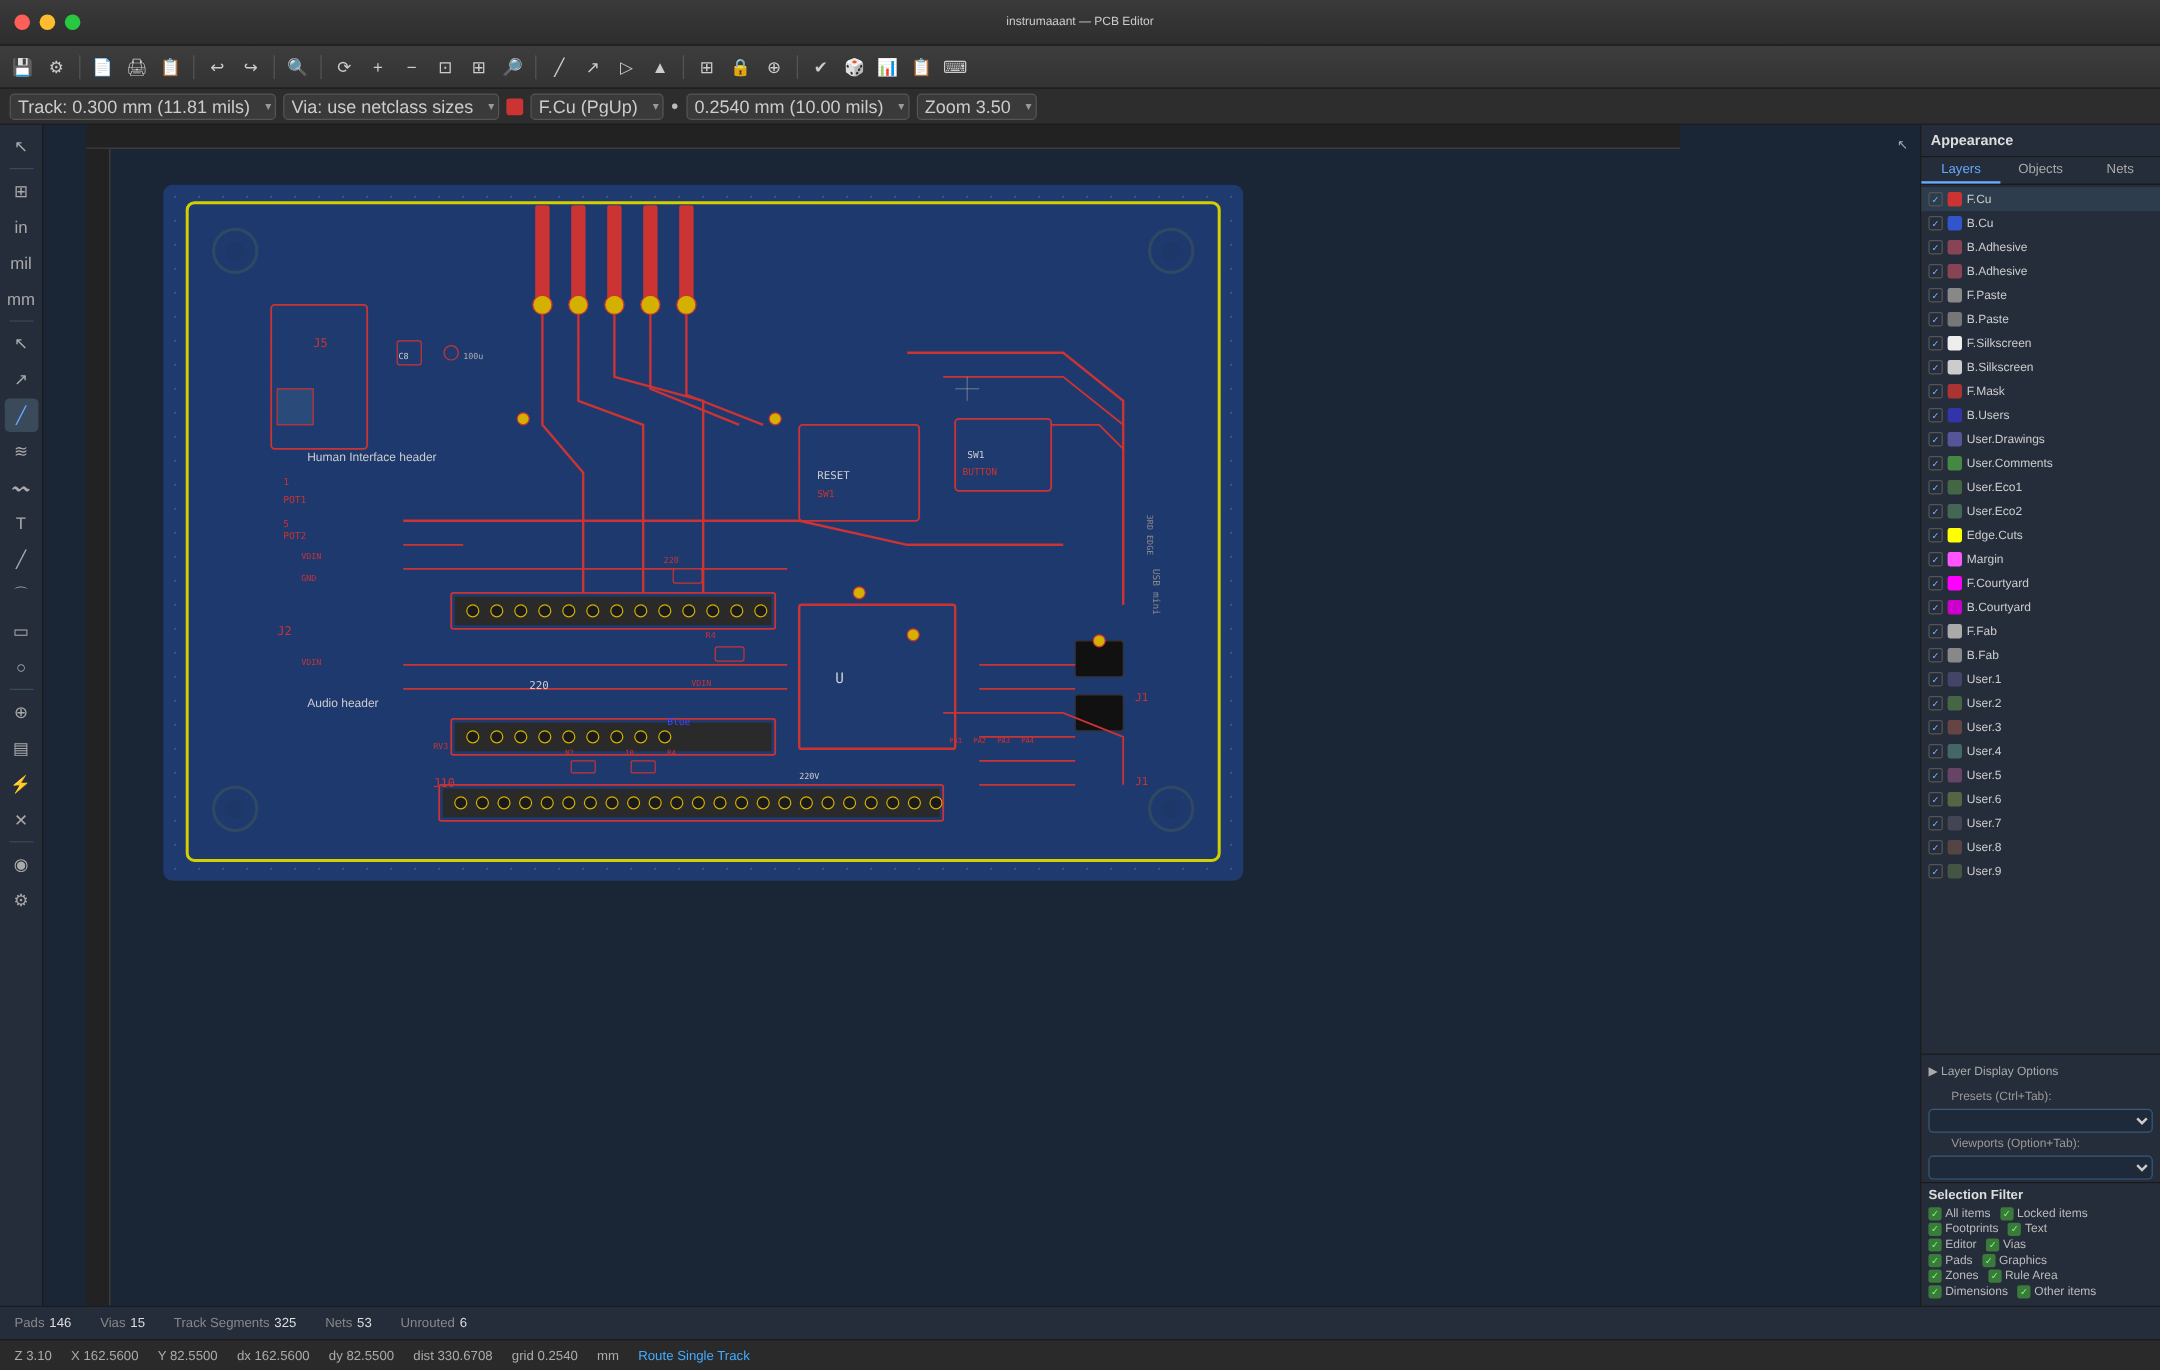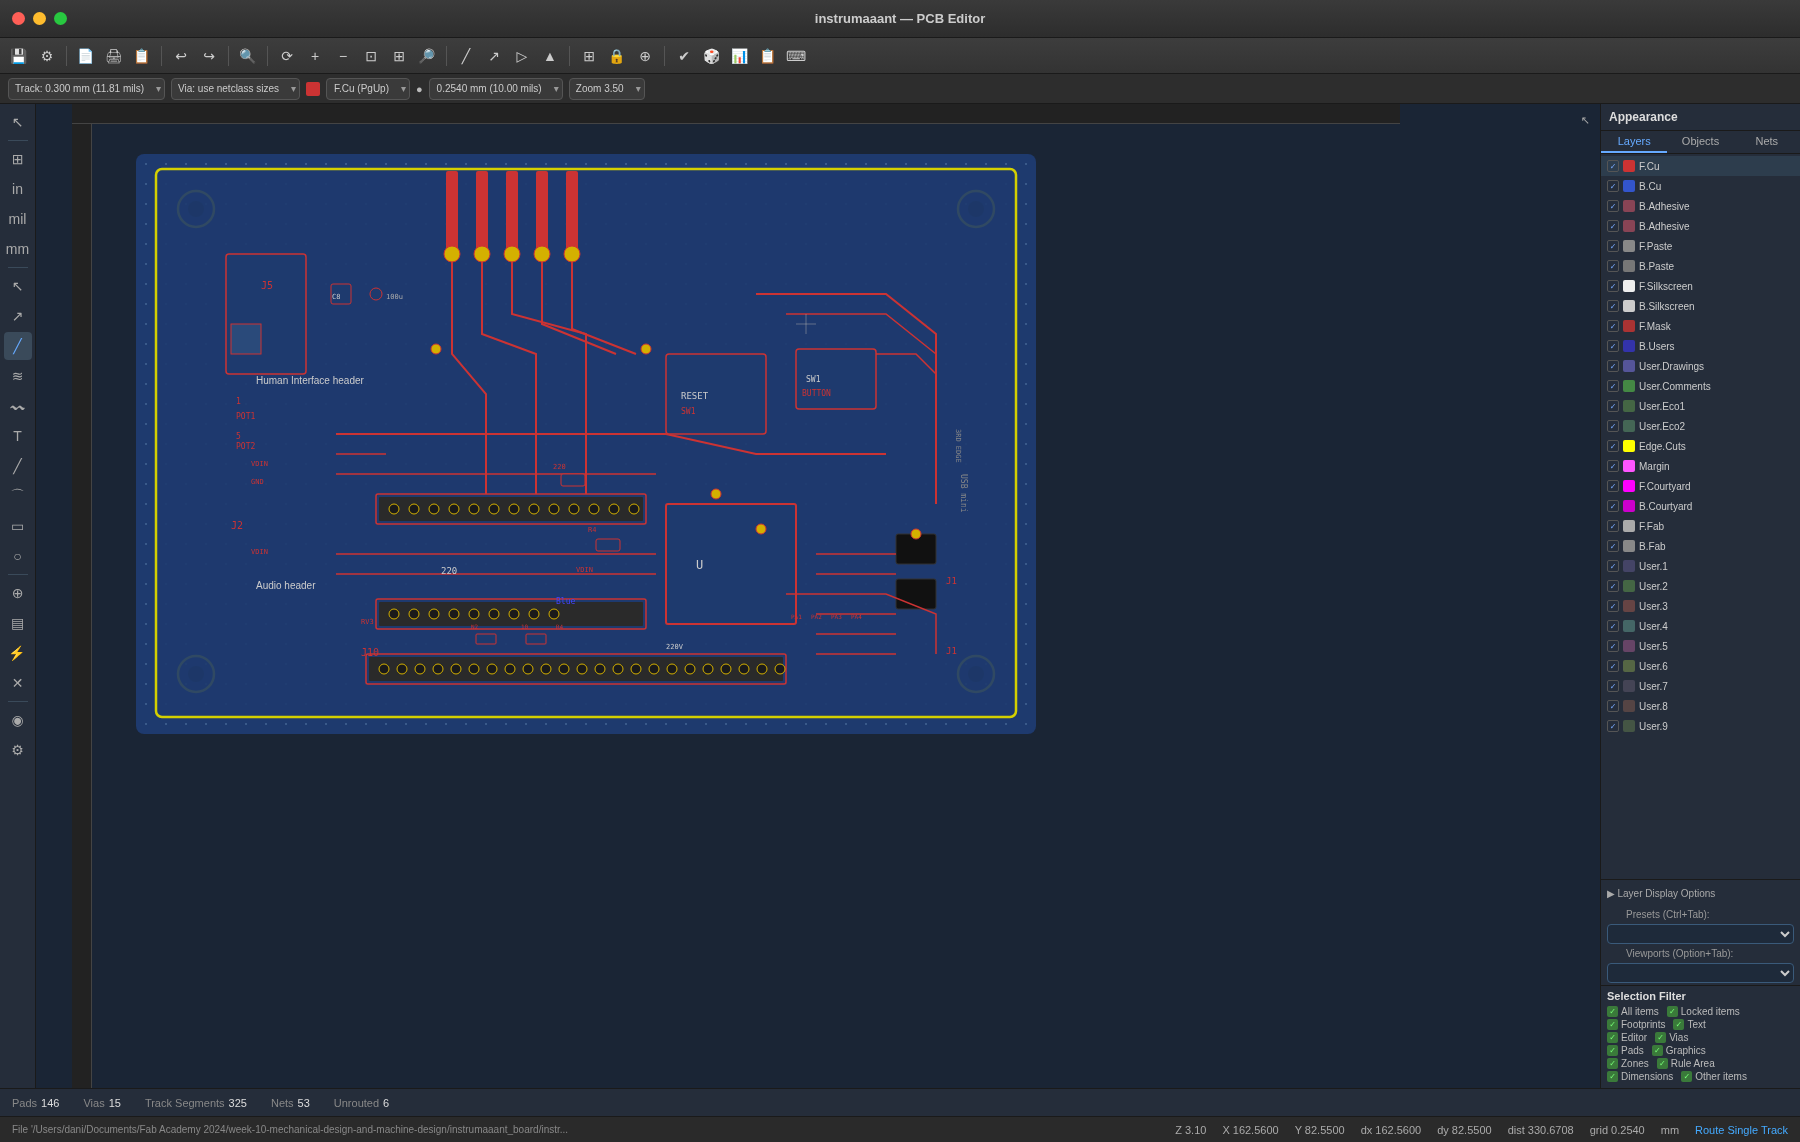--- a/index.html
+++ b/index.html
@@ -30,22 +30,22 @@
     }
     .tl { width: 13px; height: 13px; border-radius: 50%; }
     .tl-red { background: #ff5f57; }
     .tl-yellow { background: #febc2e; }
     .tl-green { background: #28c840; }
     #titlebar-title {
       position: absolute;
       left: 50%;
       transform: translateX(-50%);
       color: #ccc;
-      font-size: 13px;
-      font-weight: 700;
+      font-size: 10px;
+      font-weight: 400;
     }
 
     
     #toolbar {
       background: linear-gradient(180deg, #3d3d3d 0%, #333 100%);
       height: 36px;
       display: flex;
       align-items: center;
       padding: 0 6px;
       gap: 2px;
@@ -80,26 +80,25 @@
       padding: 0 8px;
       gap: 6px;
       border-bottom: 1px solid #1a1a1a;
     }
     .opt-select {
       background: #3a3a3a;
       border: 1px solid #555;
       border-radius: 4px;
       color: #ccc;
       padding: 2px 20px 2px 6px;
-      font-size: 10px;
+      font-size: 15px;
       height: 22px;
       cursor: pointer;
       appearance: none;
       position: relative;
-      text-align: right;
     }
     .opt-dropdown {
       position: relative;
       display: inline-flex;
       align-items: center;
     }
     .opt-dropdown::after {
       content: '▾';
       position: absolute;
       right: 4px;
@@ -938,21 +937,20 @@
     <span class="sb-label">Nets</span>
     <span class="sb-value">53</span>
   </div>
   <div class="sb-item">
     <span class="sb-label">Unrouted</span>
     <span class="sb-value">6</span>
   </div>
 </div>
 
 <div id="coordbar">
-  <span style="flex:1; overflow:hidden; text-overflow:ellipsis; white-space:nowrap; font-size:10px; color:#888;">File '/Users/dani/Documents/Fab Academy 2024/week-10-mechanical-design-and-machine-design/instrumaaant_board/instr...</span>
   <span>Z 3.10</span>
   <span>X 162.5600</span>
   <span>Y 82.5500</span>
   <span>dx 162.5600</span>
   <span>dy 82.5500</span>
   <span>dist 330.6708</span>
   <span>grid 0.2540</span>
   <span>mm</span>
   <span style="color:#4af;">Route Single Track</span>
 </div>

